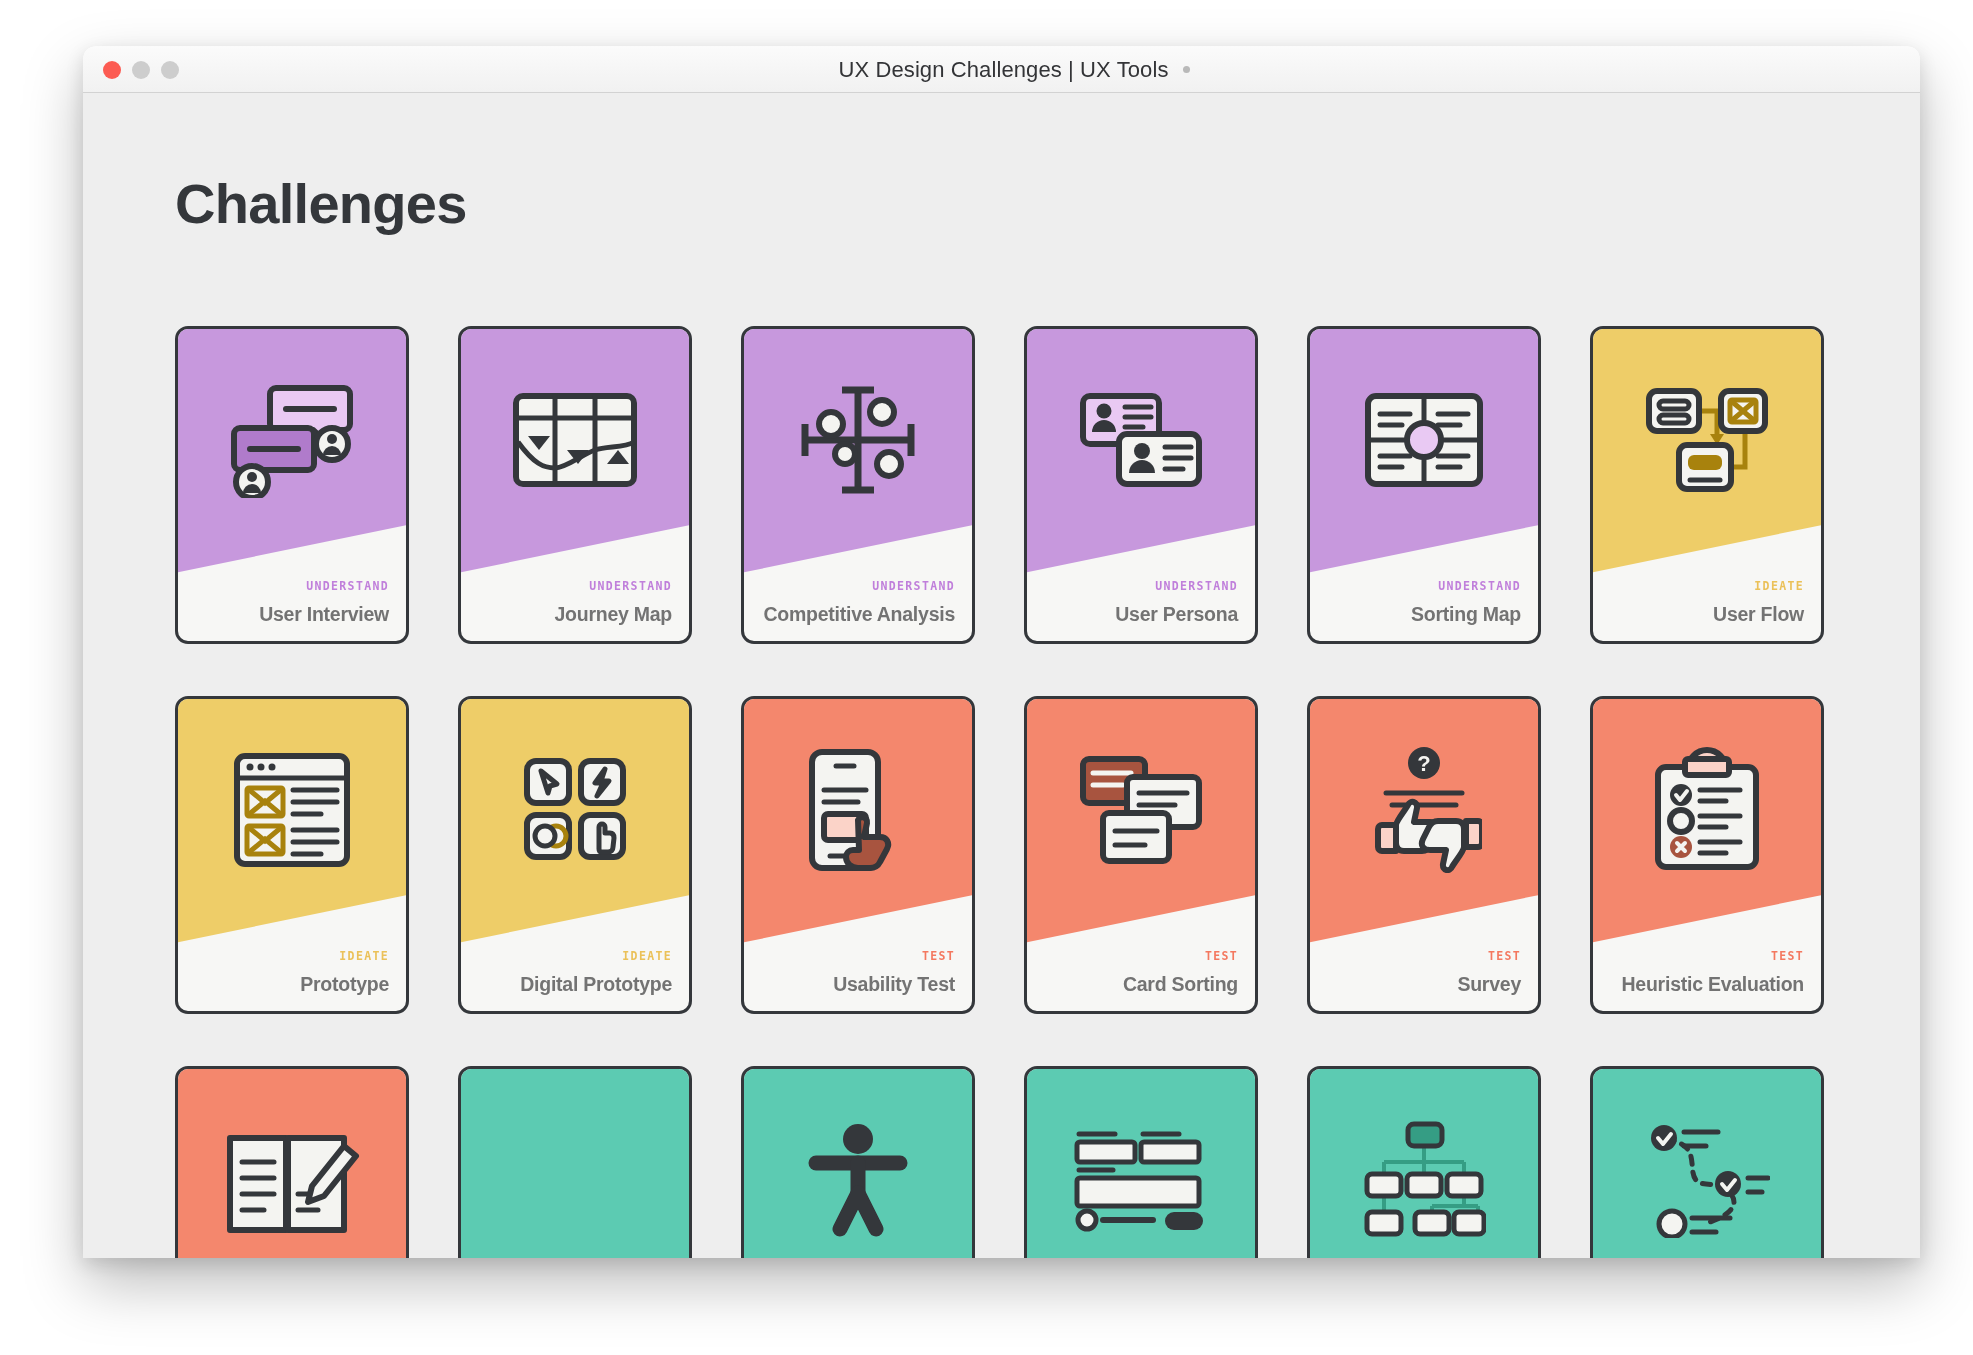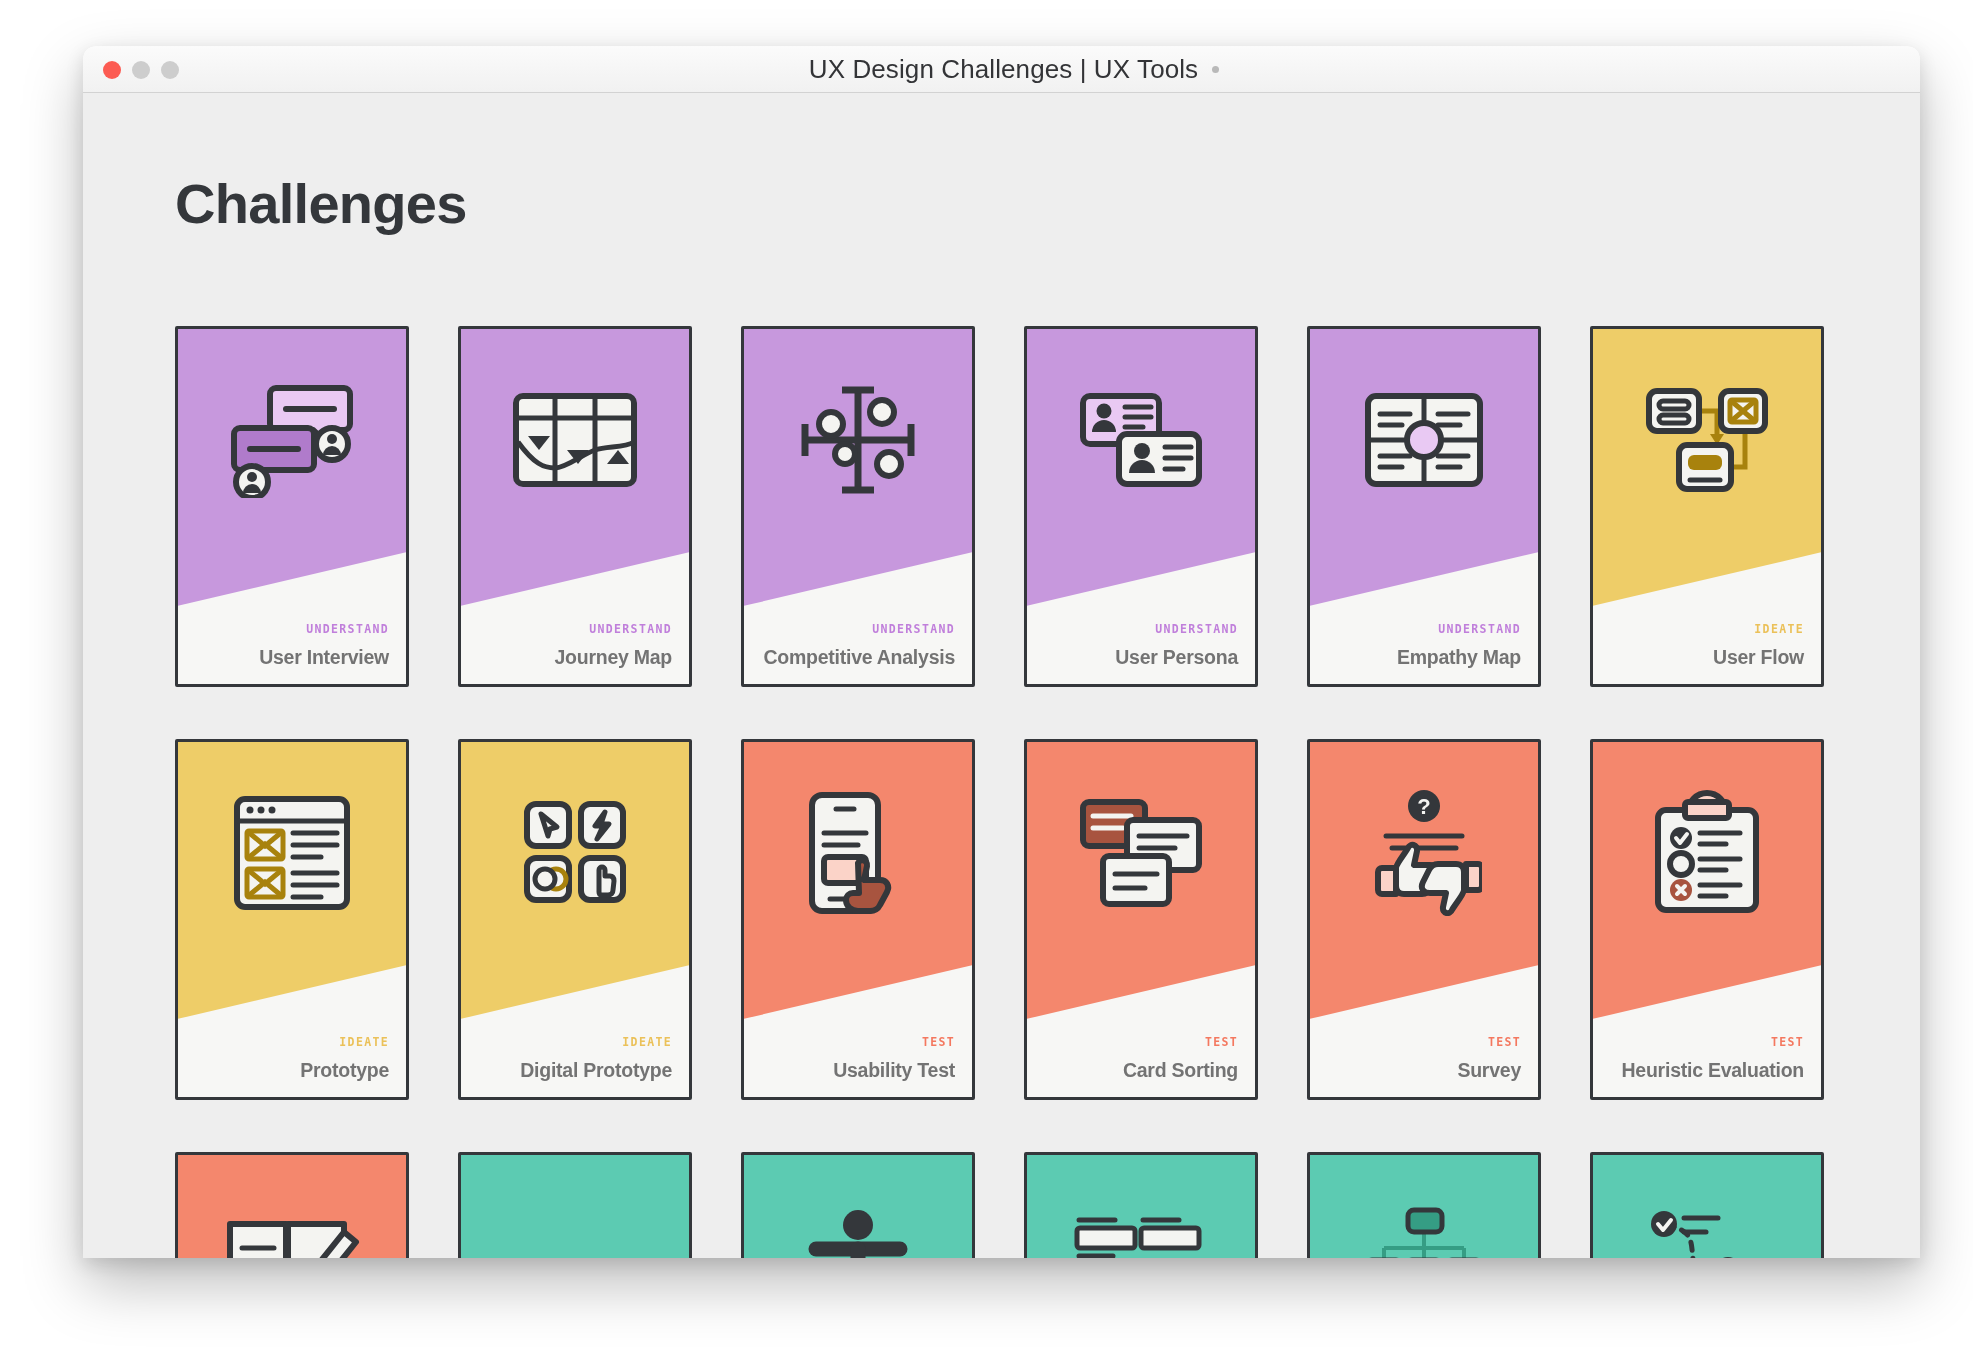--- a/index.html
+++ b/index.html
@@ -61,21 +61,21 @@
   .title-wrap {
     position: absolute;
     left: 0; right: 0; top: 0;
     height: 47px;
     display: flex;
     align-items: center;
     justify-content: center;
     gap: 14px;
   }
   .win-title {
-    font-size: 26px;
+    font-size: 22px;
     color: #333437;
     letter-spacing: 0.1px;
     white-space: nowrap;
     margin-left: 25px;
   }
   .mod-dot {
     width: 7px; height: 7px;
     border-radius: 50%;
     background: #b9b9b9;
     display: block;
@@ -109,24 +109,24 @@
     display: grid;
     grid-template-columns: repeat(6, 234px);
     column-gap: 49px;
     row-gap: 52px;
   }
 
   
   .card {
     position: relative;
     width: 234px;
-    height: 361px;
+    height: 318px;
     background: #f7f7f5;
     border: 3px solid #34373b;
-    border-radius: 2px;
+    border-radius: 13px;
     overflow: hidden;
     cursor: pointer;
   }
 
   .card-art {
     position: absolute;
     left: 0; top: 0; right: 0;
     height: 100%;
   }
   .art-bg {
@@ -350,21 +350,21 @@
         <line x1="16" y1="75" x2="38" y2="75"></line>
         <line x1="74" y1="64" x2="104" y2="64"></line>
         <line x1="74" y1="75" x2="96" y2="75"></line>
       </g>
     </svg>
               </div>
     </div>
 
     <div class="card-foot">
       <div class="cat understand">UNDERSTAND</div>
-      <div class="name">Empathy Map</div>
+      <div class="name">Sorting Map</div>
     </div>
   </div>
           <div class="card">
     <div class="card-art">
       <div class="art-bg">
         <svg viewBox="0 0 234 318" preserveAspectRatio="none">
           <polygon points="0,0 234,0 234,200 0,248" fill="#eecd68"></polygon>
         </svg>
       </div>
       <div class="icon-holder">

